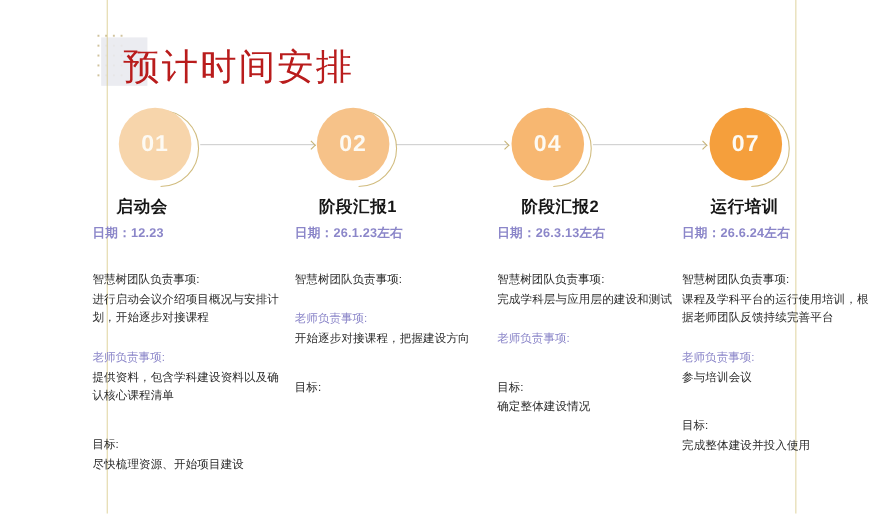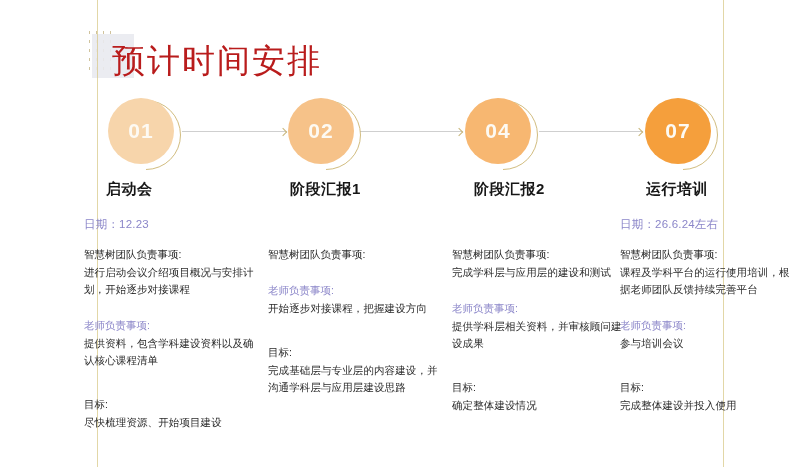--- a/index.html
+++ b/index.html
@@ -165,23 +165,23 @@
     font-size: 15px;
     font-weight: 700;
     color: #161616;
     letter-spacing: .5px;
     line-height: 1.2;
     margin-left: 22px;
   }
   .col-3 .col-title { margin-left: 26px; }
 
   .col-date {
-    margin-top: 19px;
+    margin-top: 6px;
     font-size: 11.5px;
-    font-weight: 400;
+    font-weight: 700;
     color: #8b86c9;
     letter-spacing: .2px;
     white-space: nowrap;
   }
 
   
   .body-col {
     position: absolute;
     top: 246px;
     width: 172px;
@@ -254,23 +254,25 @@
     <div class="step-num">07</div>
   </div>
 </div>
 
 <div class="col col-0">
   <div class="col-title">启动会</div>
   <div class="col-date">日期：12.23</div>
 </div>
 <div class="col col-1">
   <div class="col-title">阶段汇报1</div>
+  <div class="col-date">日期：26.1.23左右</div>
 </div>
 <div class="col col-2">
   <div class="col-title">阶段汇报2</div>
+  <div class="col-date">日期：26.3.13左右</div>
 </div>
 <div class="col col-3">
   <div class="col-title">运行培训</div>
   <div class="col-date">日期：26.6.24左右</div>
 </div>
 
 <div class="body-col body-0">
   <div class="blk">
     <div class="blk-label">智慧树团队负责事项:</div>
     <div class="blk-text">进行启动会议介绍项目概况与安排计划，开始逐步对接课程</div>
@@ -292,33 +294,31 @@
     <div class="blk-label">智慧树团队负责事项:</div>
   </div>
   <div class="spacer-1"></div>
   <div class="blk">
     <div class="blk-label teacher">老师负责事项:</div>
     <div class="blk-text">开始逐步对接课程，把握建设方向</div>
   </div>
   <div class="spacer-2"></div>
   <div class="blk">
     <div class="blk-label">目标:</div>
-    <div class="blk-text">完成基础层与专业层的内容建设，并沟通学科层与应用层建设思路</div>
   </div>
 </div>
 
 <div class="body-col body-2">
   <div class="blk">
     <div class="blk-label">智慧树团队负责事项:</div>
     <div class="blk-text">完成学科层与应用层的建设和测试</div>
   </div>
   <div class="spacer-1"></div>
   <div class="blk">
     <div class="blk-label teacher">老师负责事项:</div>
-    <div class="blk-text">提供学科层相关资料，并审核顾问建设成果</div>
   </div>
   <div class="spacer-2"></div>
   <div class="blk">
     <div class="blk-label">目标:</div>
     <div class="blk-text">确定整体建设情况</div>
   </div>
 </div>
 
 <div class="body-col body-3">
   <div class="blk">

